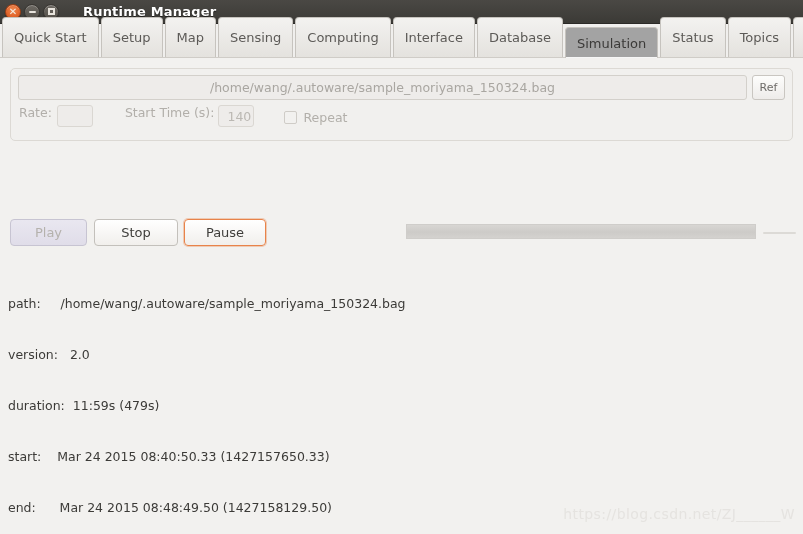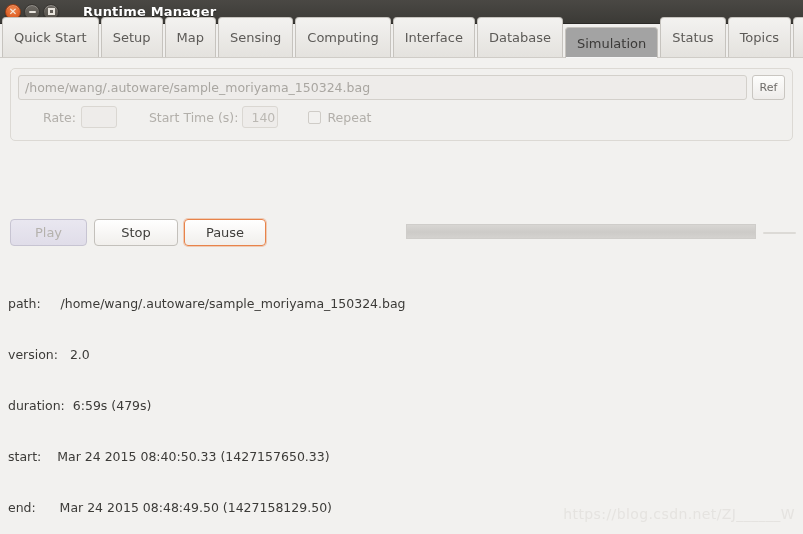--- a/index.html
+++ b/index.html
@@ -142,20 +142,21 @@
     line-height: 23px;
     background: #eeecea;
     border: 1px solid #d3d0cb;
     border-radius: 3px;
     box-sizing: border-box;
     padding: 0 6px;
     font-size: 12.5px;
     color: #a9a6a1;
     overflow: hidden;
     white-space: nowrap;
+    text-align: center;
   }
   .ref-btn {
     margin-left: 5px;
     width: 33px;
     height: 25px;
     display: flex;
     align-items: center;
     justify-content: center;
     font-size: 11px;
     color: #6d6b68;
@@ -164,24 +165,22 @@
     border-radius: 3px;
     box-sizing: border-box;
     cursor: default;
   }
   .row-opts {
     position: absolute;
     left: 8px;
     top: 36px;
     height: 24px;
     display: flex;
-    align-items: center;
     font-size: 12.5px;
     color: #b2afaa;
-    margin-left: 24px;
   }
   .lbl { color: #b2afaa; }
   .spin {
     height: 22px;
     background: #eeecea;
     border: 1px solid #dad7d2;
     border-radius: 3px;
     box-sizing: border-box;
     color: #bbb8b3;
     font-size: 12.5px;
@@ -337,21 +336,21 @@
   <div class="btn btn-play">Play</div>
   <div class="btn btn-stop">Stop</div>
   <div class="btn btn-pause">Pause</div>
 
   <div class="prog-track"></div>
   <div class="prog-tail"></div>
 
   <div class="info">
     <div class="info-line">path:     /home/wang/.autoware/sample_moriyama_150324.bag</div>
     <div class="info-line">version:   2.0</div>
-    <div class="info-line">duration:  6:59s (479s)</div>
+    <div class="info-line">duration:  11:59s (479s)</div>
     <div class="info-line">start:    Mar 24 2015 08:40:50.33 (1427157650.33)</div>
     <div class="info-line">end:      Mar 24 2015 08:48:49.50 (1427158129.50)</div>
     
     
     
     
     
     
     
   </div>

